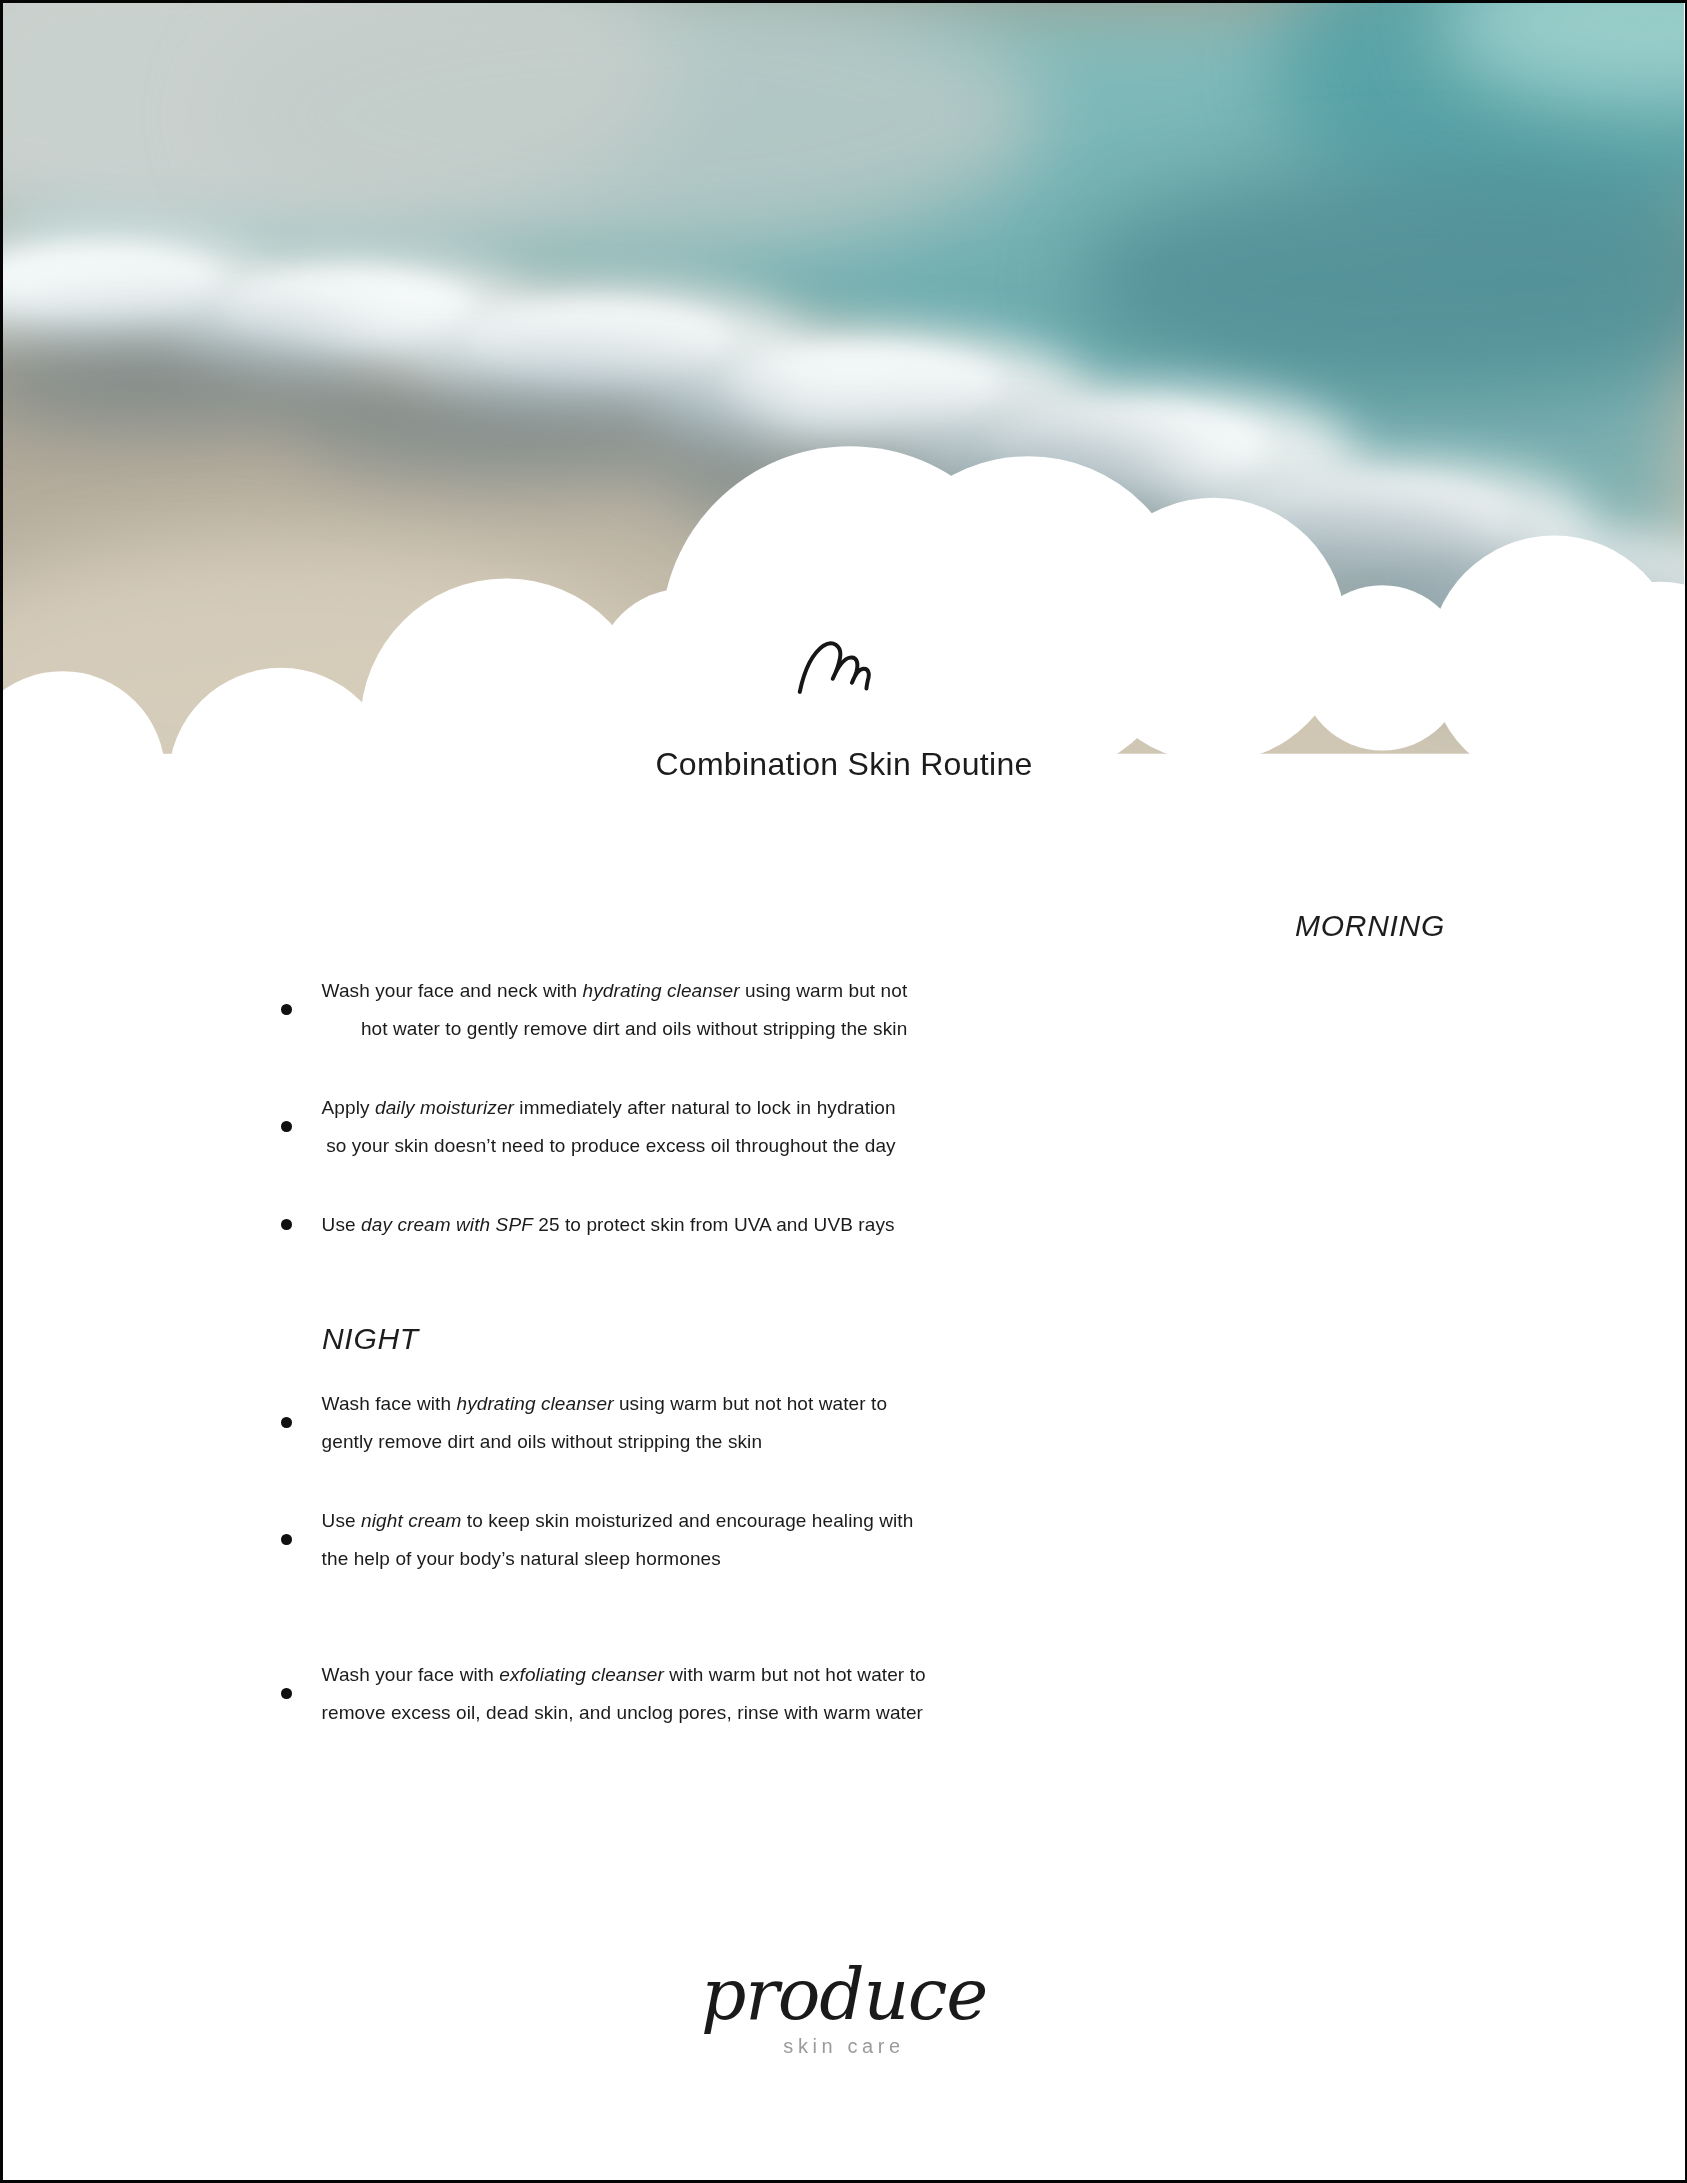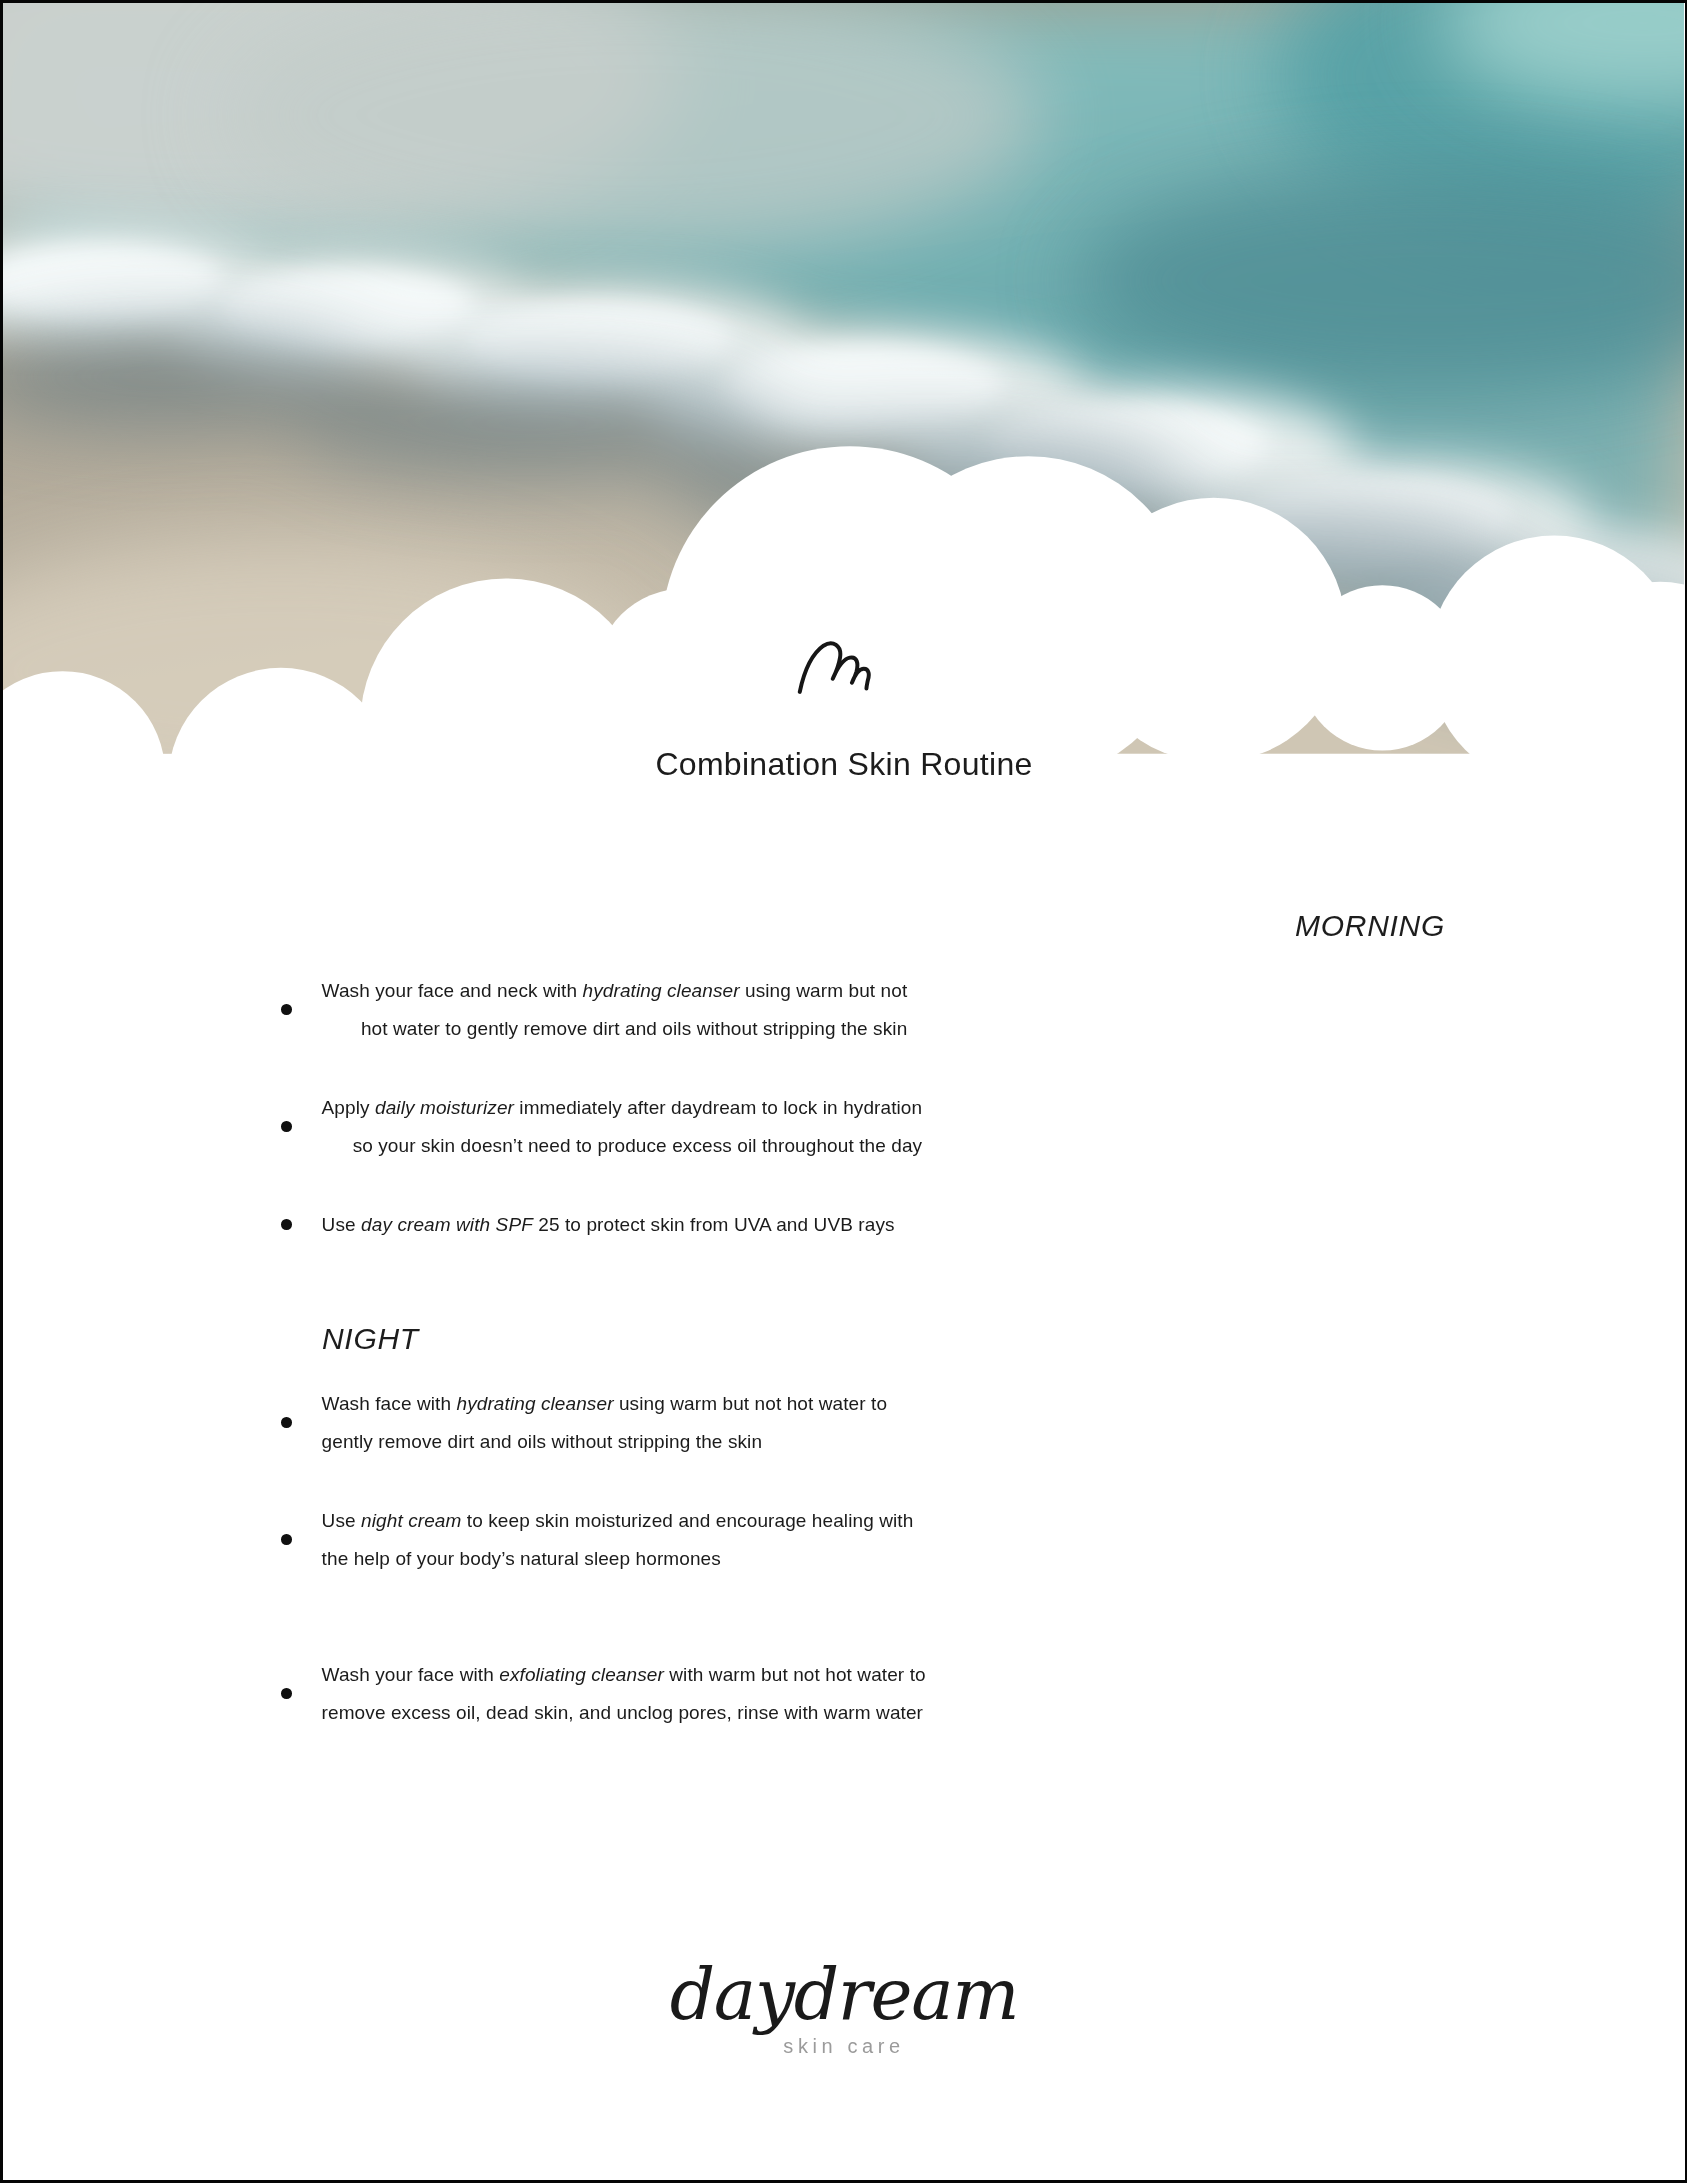--- a/index.html
+++ b/index.html
@@ -172,21 +172,21 @@
 
 <div class="content">
     <section class="section">
       <h2 class="section-heading">MORNING</h2>
       <div class="item">
         <span class="dot"></span>
         <div class="item-text"><span>Wash your face and neck with </span><em>hydrating cleanser</em><span> using warm but not</span><br><span>hot water to gently remove dirt and oils without stripping the skin</span></div>
       </div>
       <div class="item">
         <span class="dot"></span>
-        <div class="item-text"><span>Apply </span><em>daily moisturizer</em><span> immediately after daydream to lock in hydration</span><br><span>so your skin doesn’t need to produce excess oil throughout the day</span></div>
+        <div class="item-text"><span>Apply </span><em>daily moisturizer</em><span> immediately after natural to lock in hydration</span><br><span>so your skin doesn’t need to produce excess oil throughout the day</span></div>
       </div>
       <div class="item">
         <span class="dot"></span>
         <div class="item-text"><span>Use </span><em>day cream with SPF</em><span> 25 to protect skin from UVA and UVB rays</span></div>
       </div>
     </section>
     <section class="section">
       <h2 class="section-heading">NIGHT</h2>
       <div class="item">
         <span class="dot"></span>
@@ -199,16 +199,16 @@
     </section>
     <section class="section">
       <div class="item">
         <span class="dot"></span>
         <div class="item-text"><span>Wash your face with </span><em>exfoliating cleanser</em><span> with warm but not hot water to</span><br><span>remove excess oil, dead skin, and unclog pores, rinse with warm water</span></div>
       </div>
     </section>
   </div>
 
 <div class="logo">
-  <div class="logo-name">daydream</div>
+  <div class="logo-name">produce</div>
   <div class="logo-tagline">skin care</div>
 </div>
 
 
 </body></html>

